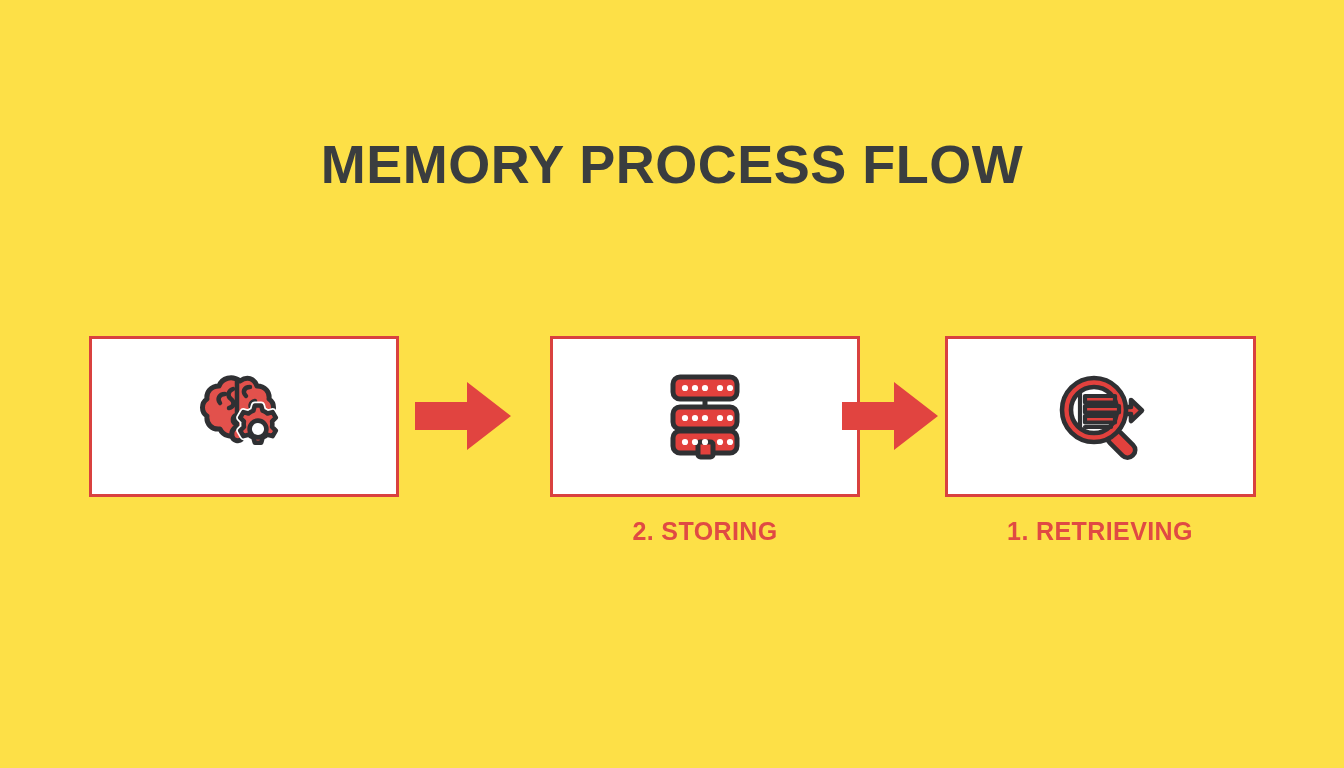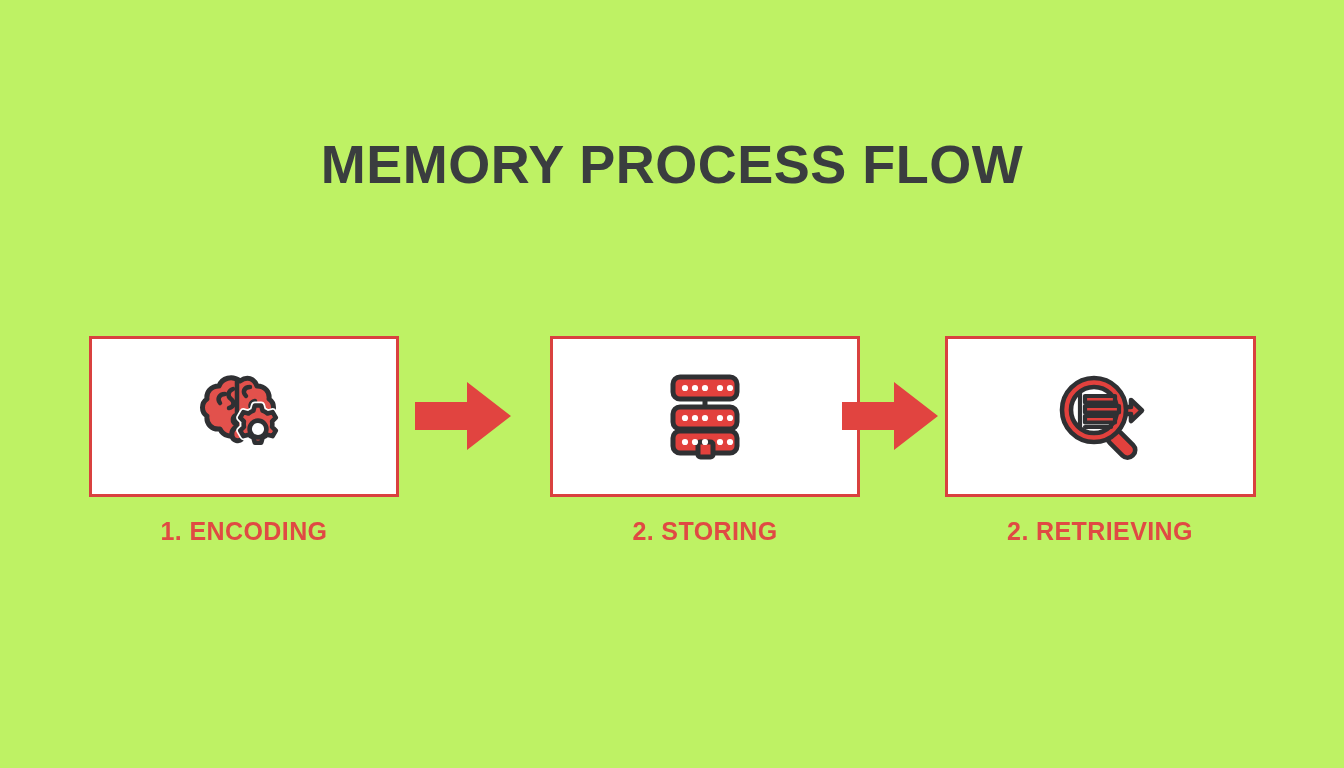--- a/index.html
+++ b/index.html
@@ -10,21 +10,21 @@
     width: 1344px;
     height: 768px;
     background: #fbfbfc;
     font-family: "Liberation Sans", sans-serif;
     overflow: hidden;
     position: relative;
   }
   #slide {
     position: absolute;
     inset: 0;
-    background: #bef264;
+    background: #fde047;
   }
   #title {
     position: absolute;
     left: 0;
     right: 0;
     top: 133px;
     text-align: center;
     font-size: 54px;
     font-weight: bold;
     letter-spacing: 0.5px;
@@ -120,21 +120,20 @@
             <path d="M72.5 47
                      l5.6 1.3 2.6 -4.5 5.4 3.1 -1.3 5.6 4.5 2.6 -3.1 5.4 -5.6 -1.3 -2.6 4.5 -5.4 -3.1 1.3 -5.6 -4.5 -2.6 z" fill="none"></path>
             <g transform="translate(66,64)">
               <path d="M-3.2 -23.5 h6.4 l1.4 5.1 a18 18 0 0 1 4.9 2.9 l5.1 -1.4 3.2 5.5 -3.7 3.7 a18 18 0 0 1 0 5.6 l3.7 3.7 -3.2 5.5 -5.1 -1.4 a18 18 0 0 1 -4.9 2.9 l-1.4 5.1 h-6.4 l-1.4 -5.1 a18 18 0 0 1 -4.9 -2.9 l-5.1 1.4 -3.2 -5.5 3.7 -3.7 a18 18 0 0 1 0 -5.6 l-3.7 -3.7 3.2 -5.5 5.1 1.4 a18 18 0 0 1 4.9 -2.9 z" fill="#e2514c" stroke="#ffffff" stroke-width="8" stroke-linejoin="round"></path>
               <path d="M-3.2 -23.5 h6.4 l1.4 5.1 a18 18 0 0 1 4.9 2.9 l5.1 -1.4 3.2 5.5 -3.7 3.7 a18 18 0 0 1 0 5.6 l3.7 3.7 -3.2 5.5 -5.1 -1.4 a18 18 0 0 1 -4.9 2.9 l-1.4 5.1 h-6.4 l-1.4 -5.1 a18 18 0 0 1 -4.9 -2.9 l-5.1 1.4 -3.2 -5.5 3.7 -3.7 a18 18 0 0 1 0 -5.6 l-3.7 -3.7 3.2 -5.5 5.1 1.4 a18 18 0 0 1 4.9 -2.9 z" fill="#e2514c" stroke="#2f3033" stroke-width="4.6" stroke-linejoin="round"></path>
               <circle cx="0" cy="0" r="8.4" fill="#ffffff" stroke="#2f3033" stroke-width="4.6"></circle>
             </g>
           </svg>
         </span>
       </div>
-      <div class="step-label">1. ENCODING</div>
     </div>
 
     <div class="arrow a1">
       <svg viewBox="0 0 96 72" width="96" height="72" aria-hidden="true">
         <polygon points="0,22 52,22 52,2 96,36 52,70 52,50 0,50" fill="#e14440"></polygon>
       </svg>
     </div>
 
     <div class="step s2">
       <div class="box">
@@ -192,17 +191,17 @@
               <rect x="36" y="41" width="34" height="6.5" fill="#e2413d"></rect>
               <rect x="36" y="51" width="30" height="6.5" fill="#e2413d"></rect>
             </g>
             <g stroke="#2f3033" stroke-width="4.2" stroke-linecap="round">
               <line x1="31" y1="28" x2="31" y2="62"></line>
               <line x1="36" y1="62" x2="62" y2="62"></line>
             </g>
           </svg>
         </span>
       </div>
-      <div class="step-label">2. RETRIEVING</div>
+      <div class="step-label">1. RETRIEVING</div>
     </div>
 
   </div>
 </div>
 
 </body></html>

